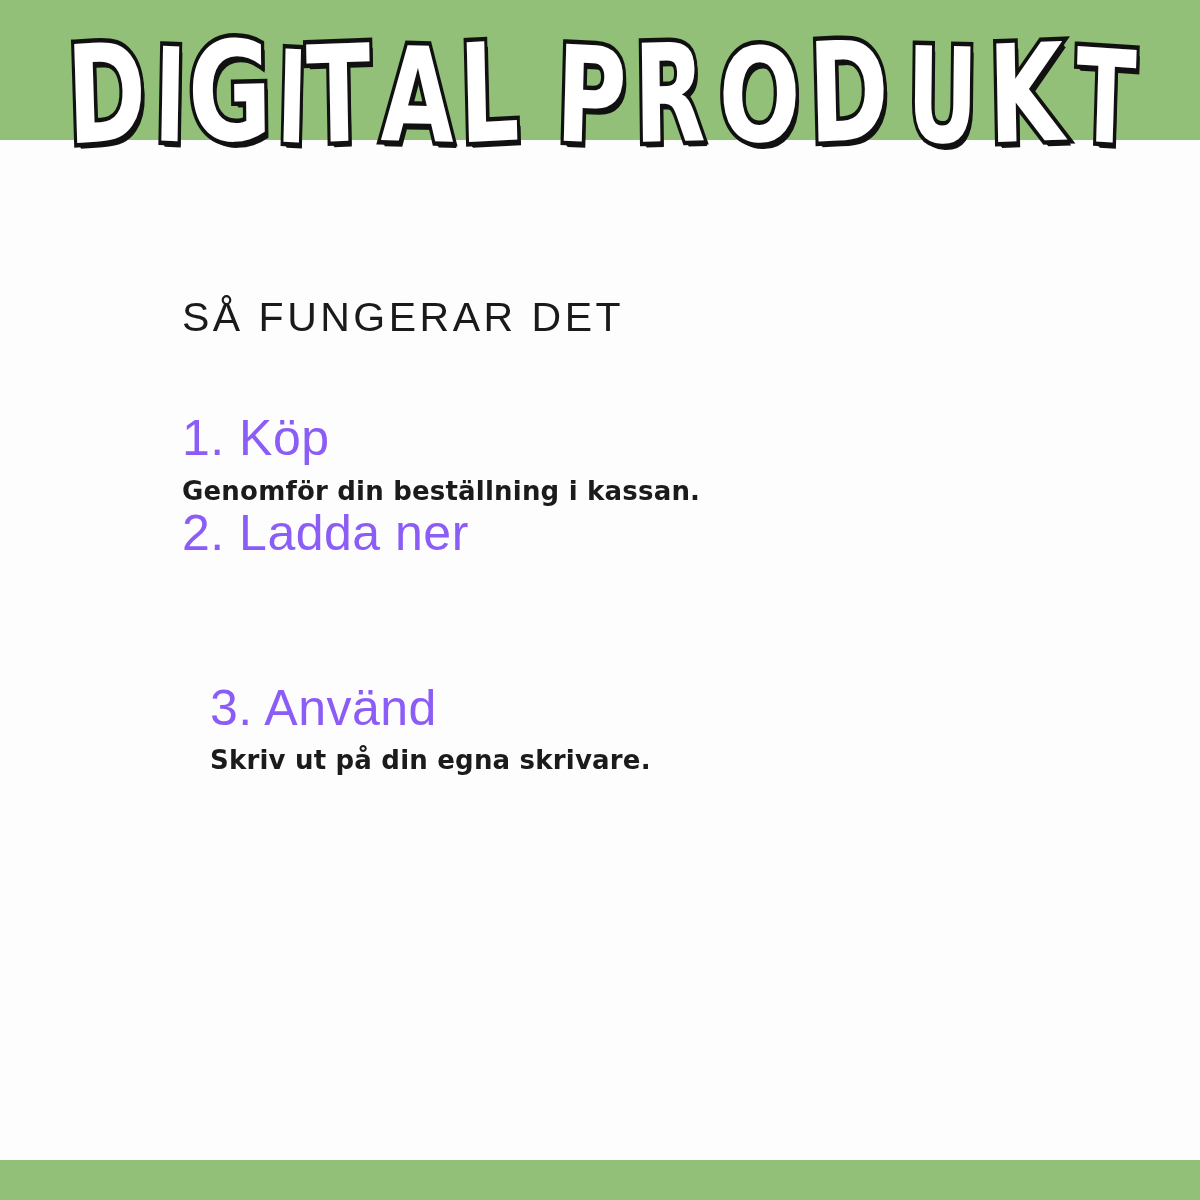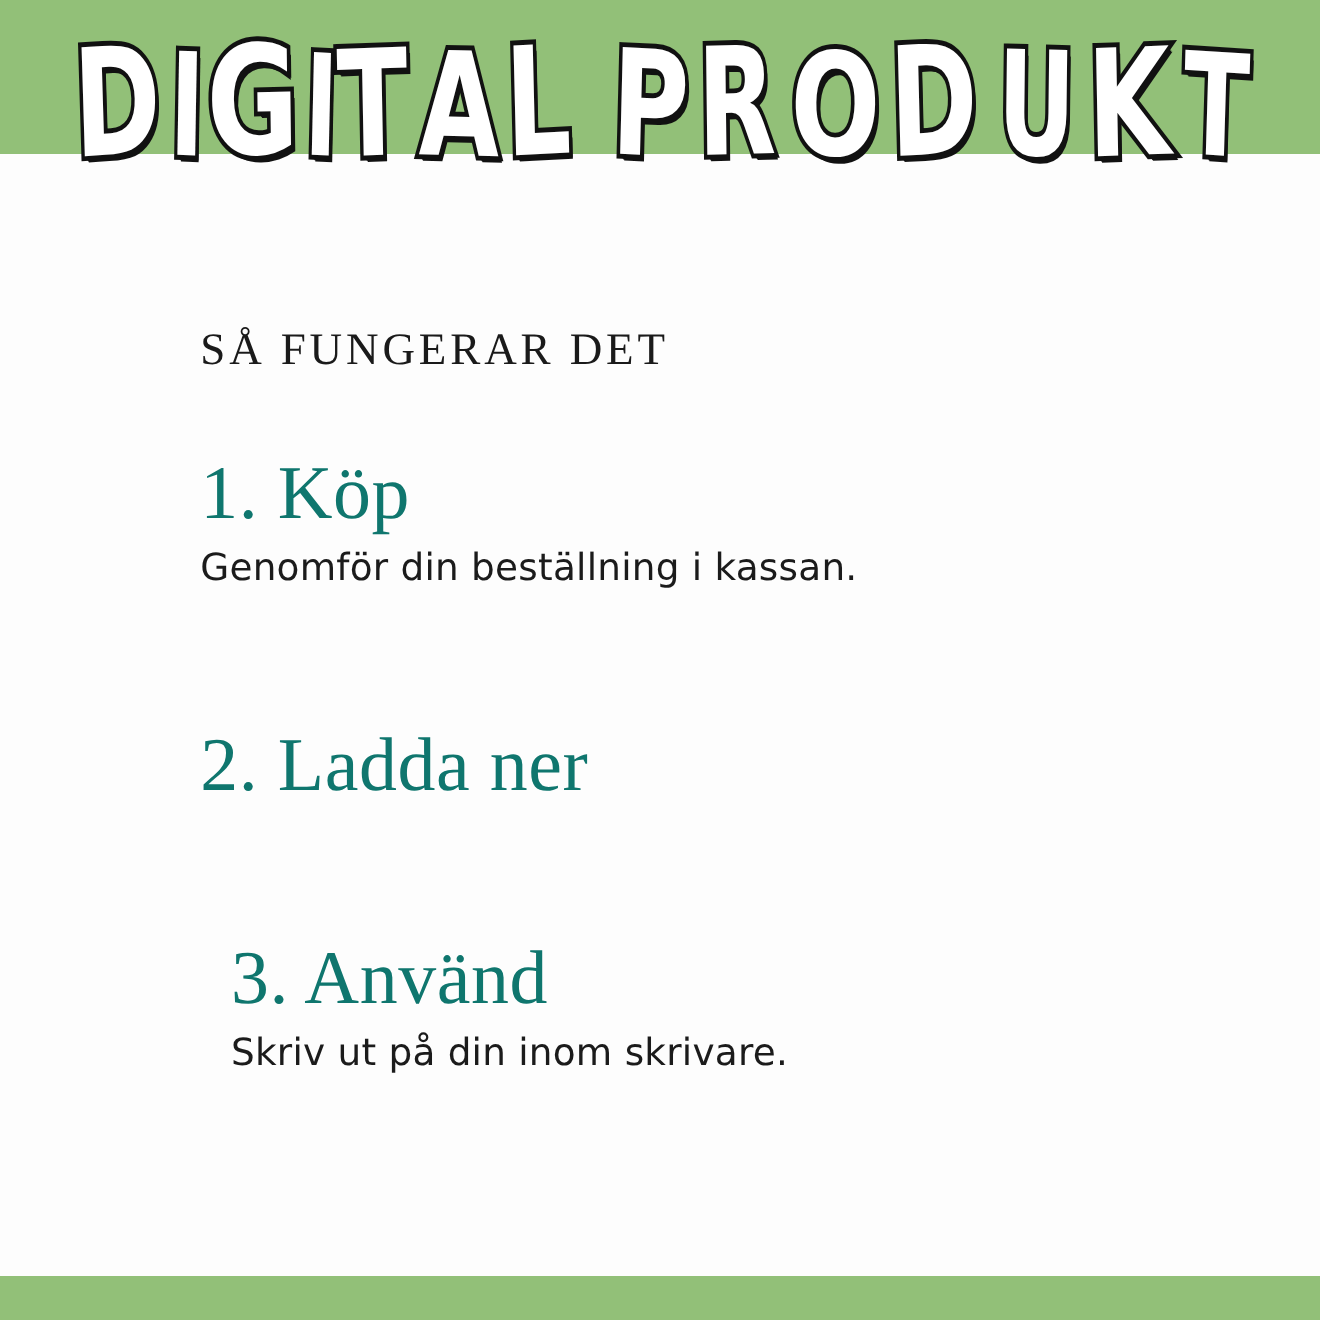--- a/index.html
+++ b/index.html
@@ -104,59 +104,59 @@
 
   
   .content {
     position: absolute;
     left: 182px;
     top: 295px;
     width: 940px;
   }
 
   .eyebrow {
-    font-family: Liberation Serif, serif;
+    font-family: Liberation Sans, sans-serif;
     font-weight: 300;
     font-size: 41px;
     letter-spacing: 3.5px;
     color: #1a1a1a;
     line-height: 1.1;
     margin: 0 0 0 0;
     white-space: nowrap;
   }
 
   .steps {
     list-style: none;
     margin: 0;
     padding: 0;
   }
 
   .step {
     margin: 0;
     padding: 0;
   }
   .step-1 { margin-top: 72px; }
-  .step-2 { margin-top: 122px; }
+  .step-2 { }
   .step-3 { margin-top: 122px; margin-left: 28px; }
 
   .step-title {
-    font-family: Liberation Serif, serif;
+    font-family: Liberation Sans, sans-serif;
     font-weight: 300;
-    font-size: 69px;
+    font-size: 50px;
     letter-spacing: 0.5px;
-    color: #0f766e;
+    color: #8b5cf6;
     line-height: 1.05;
     margin: 0 0 10px 0;
     white-space: nowrap;
   }
 
   .step-desc {
     font-family: "DejaVu Sans", sans-serif;
-    font-weight: 400;
-    font-size: 34px;
+    font-weight: 700;
+    font-size: 26px;
     letter-spacing: 0.2px;
     color: #1b1b1b;
     line-height: 1.25;
     margin: 0;
     white-space: nowrap;
   }
 </style>
 </head>
 <body>
 
@@ -194,21 +194,21 @@
         <h3 class="step-title">1. Köp</h3>
         <p class="step-desc">Genomför din beställning i kassan.</p>
       </li>
 
       <li class="step step-2">
         <h3 class="step-title">2. Ladda ner</h3>
       </li>
 
       <li class="step step-3">
         <h3 class="step-title">3. Använd</h3>
-        <p class="step-desc">Skriv ut på din inom skrivare.</p>
+        <p class="step-desc">Skriv ut på din egna skrivare.</p>
       </li>
 
     </ol>
   </div>
 
   <div class="banner-bottom"></div>
 
 </div>
 
 </body></html>

